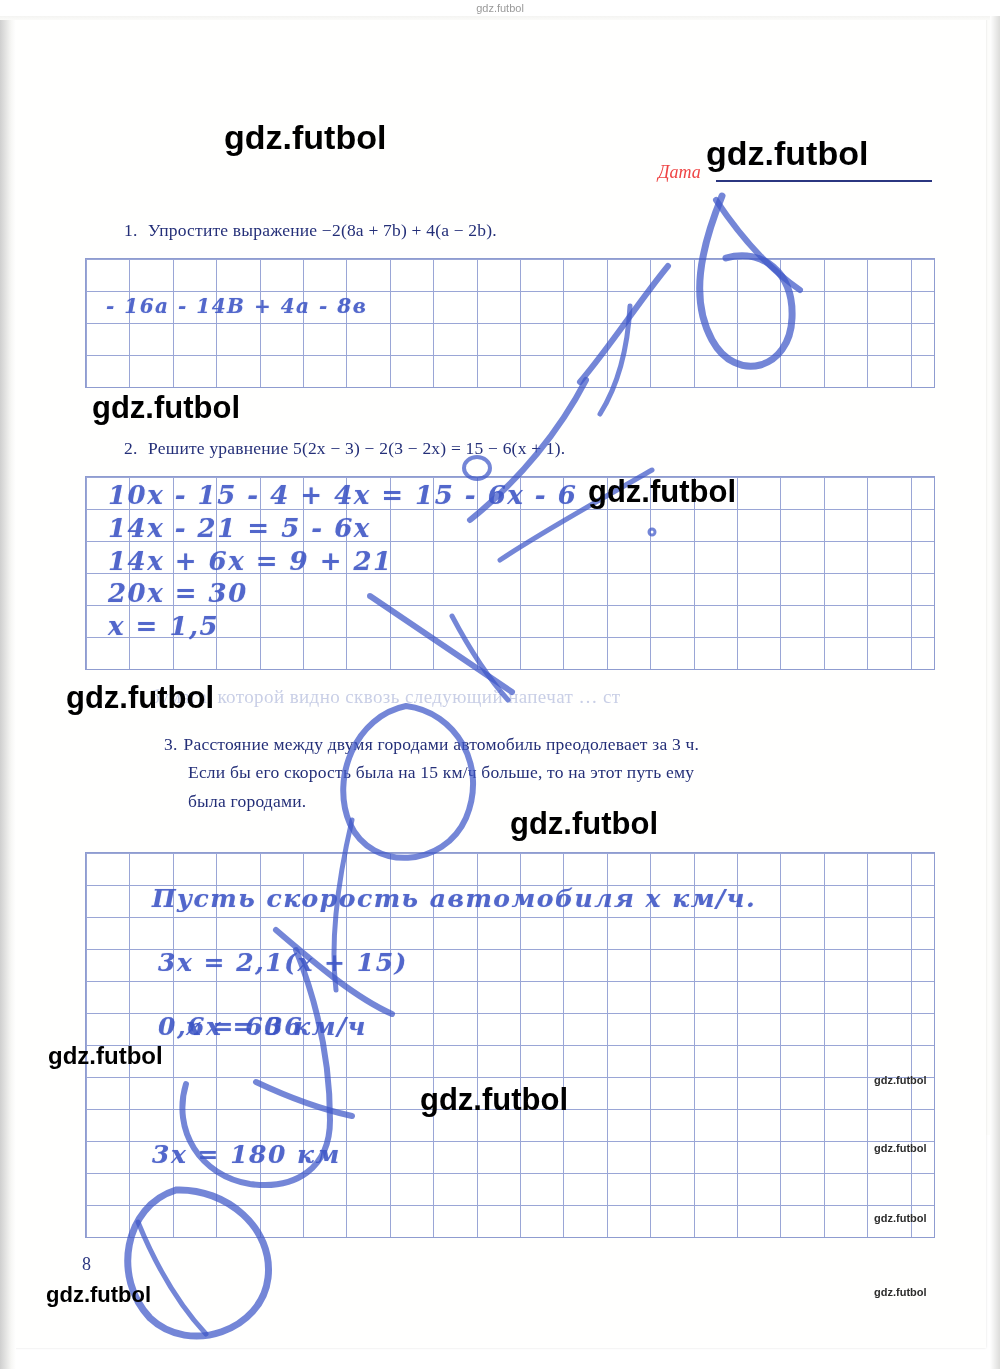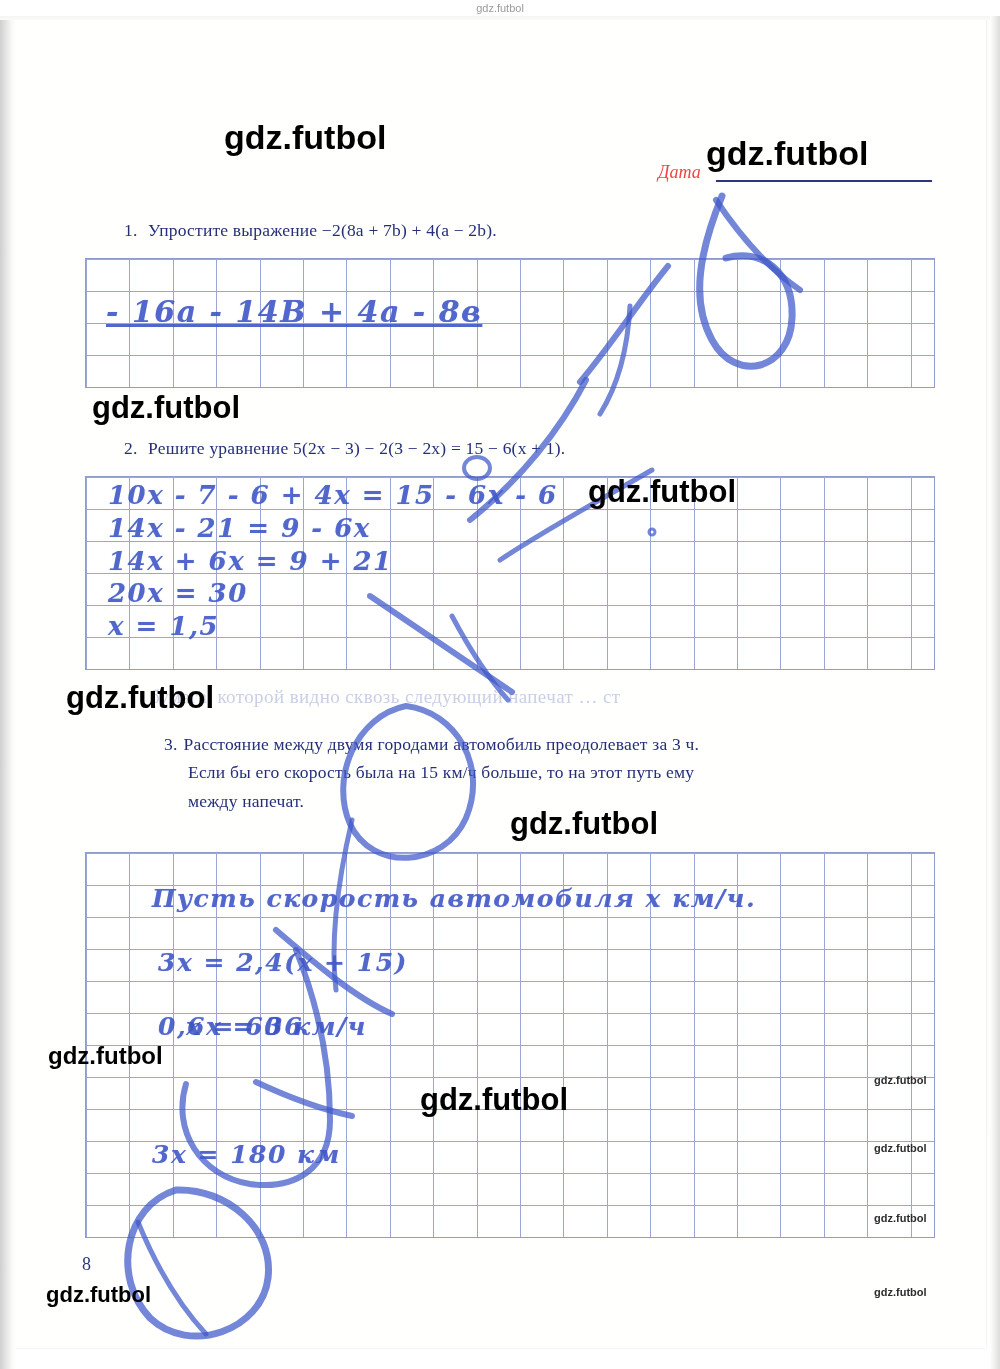--- a/index.html
+++ b/index.html
@@ -153,21 +153,21 @@
     position: absolute;
     color: #3b53c4;
     font-family: "DejaVu Serif", serif;
     font-style: italic;
     font-weight: 600;
     letter-spacing: 1.5px;
     white-space: nowrap;
     opacity: .88;
     text-shadow: 0 0 1px rgba(60,85,200,.45);
   }
-  .hw.s1 { font-size: 30px; text-decoration: underline; }
+  .hw.s1 { font-size: 20px; }
   .hw.s2 { font-size: 26px; }
   .hw.s3 { font-size: 25px; }
 
   .hw-1-1 { left: 106px; top: 294px; }
 
   .hw-2-1 { left: 108px; top: 480px; }
   .hw-2-2 { left: 108px; top: 513px; }
   .hw-2-3 { left: 108px; top: 546px; }
   .hw-2-4 { left: 108px; top: 578px; }
   .hw-2-5 { left: 108px; top: 611px; }
@@ -256,36 +256,36 @@
     <span>Упростите выражение −2(8a + 7b) + 4(a − 2b).</span>
   </div>
   <div class="grid grid-1"></div>
   <div class="hw s1 hw-1-1">- 16a - 14B + 4a - 8в</div>
 
   <div class="task task-2">
     <span class="num">2.</span>
     <span>Решите уравнение 5(2x − 3) − 2(3 − 2x) = 15 − 6(x + 1).</span>
   </div>
   <div class="grid grid-2"></div>
-  <div class="hw s2 hw-2-1">10x - 7 - 6 + 4x = 15 - 6x - 6</div>
-  <div class="hw s2 hw-2-2">14x - 21 = 9 - 6x</div>
+  <div class="hw s2 hw-2-1">10x - 15 - 4 + 4x = 15 - 6x - 6</div>
+  <div class="hw s2 hw-2-2">14x - 21 = 5 - 6x</div>
   <div class="hw s2 hw-2-3">14x + 6x = 9 + 21</div>
   <div class="hw s2 hw-2-4">20x = 30</div>
   <div class="hw s2 hw-2-5">x = 1,5</div>
 
   <div class="ghost">бумага, которой видно сквозь следующий напечат … ст</div>
 
   <div class="task task-3">
     <span class="line"><span class="num">3.</span><span>Расстояние между двумя городами автомобиль преодолевает за 3 ч.</span></span>
     <span class="line indent">Если бы его скорость была на 15 км/ч больше, то на этот путь ему</span>
-    <span class="line indent">между напечат.</span>
+    <span class="line indent">была городами.</span>
   </div>
   <div class="grid grid-3"></div>
   <div class="hw s3 hw-3-1">Пусть скорость автомобиля x км/ч.</div>
-  <div class="hw s3 hw-3-2">3x = 2,4(x + 15)</div>
+  <div class="hw s3 hw-3-2">3x = 2,1(x + 15)</div>
   <div class="hw s3 hw-3-3">0,6x = 36</div>
   <div class="hw s3 hw-3-4">x = 60 км/ч</div>
   <div class="hw s3 hw-3-5">3x = 180 км</div>
 
   <div class="page-num">8</div>
 
   <svg class="strokes" viewBox="0 0 1000 1369" xmlns="http://www.w3.org/2000/svg">
     <g fill="none" stroke="#3f57c8" stroke-opacity="0.72" stroke-linecap="round">
 
       <path d="M722 196 C 700 250, 690 300, 712 340 C 736 384, 790 370, 792 318 C 794 272, 762 248, 726 258" stroke-width="7"></path>

